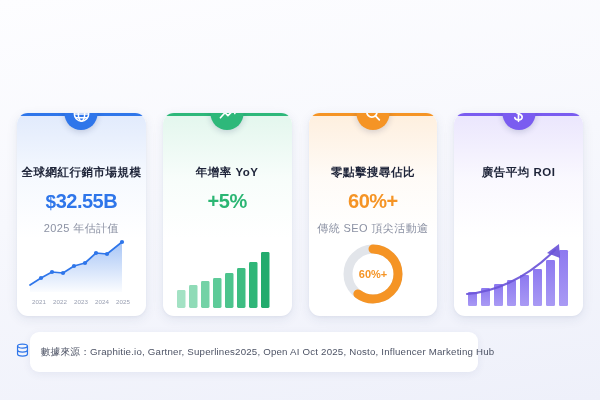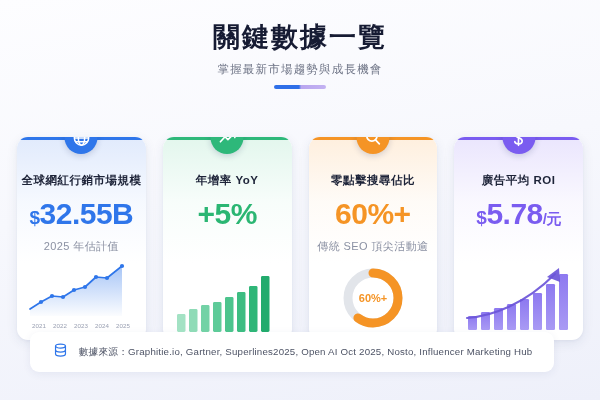--- a/index.html
+++ b/index.html
@@ -28,21 +28,21 @@
 
   
   .cards {
     position: absolute; top: 113px; left: 17px;
     width: 566px; display: flex; gap: 17px;
   }
   .card {
     position: relative; width: 129px; height: 203px;
     background: #ffffff; border-radius: 11px;
     box-shadow: 0 3px 12px rgba(40,55,110,.085), 0 1px 3px rgba(40,55,110,.05);
-    padding-top: 30px; text-align: center; overflow: hidden; margin-top: 24px;
+    padding-top: 46px; text-align: center; overflow: hidden;
   }
   .card .tint {
     position: absolute; inset: 0; border-radius: 11px; pointer-events: none;
   }
   .card .topline {
     position: absolute; top: 0; left: 0; right: 0; height: 2.5px;
     border-radius: 11px 11px 0 0;
   }
   .c-blue   .topline { background: #2f76ea; }
   .c-green  .topline { background: #2eb87a; }
@@ -68,58 +68,53 @@
   .card-title {
     position: relative; z-index: 3;
     font-size: 11.5px; font-weight: 700; color: #1d2338;
     letter-spacing: .5px; margin-top: 6px;
   }
   .card-value {
     position: relative; z-index: 3;
     margin-top: 11px; font-weight: 700; line-height: 1;
     letter-spacing: -.5px;
   }
-  .card-value .big { font-size: 30px; }
+  .card-value .big { font-size: 20px; }
   .card-value .sm  { font-size: 19px; }
   .card-value .unit{ font-size: 15px; font-weight: 700; }
   .v-blue   { color: #2f76ea; }
   .v-green  { color: #2bb673; }
   .v-orange { color: #f59425; }
   .v-purple { color: #7a5cf0; }
   .card-note {
     position: relative; z-index: 3;
     margin-top: 10px; font-size: 11px; color: #8b91a3; letter-spacing: .4px;
   }
   .viz {
     position: absolute; bottom: 8px; left: 0; right: 0;
     height: 72px; z-index: 3;
     display: flex; align-items: flex-end; justify-content: center;
   }
 
   
   .footer {
-    position: absolute; left: 30px; top: 332px; width: 524px; height: 40px;
+    position: absolute; left: 30px; top: 332px; width: 448px; height: 40px;
     background: #ffffff; border-radius: 9px;
     box-shadow: 0 2px 9px rgba(40,55,110,.07);
     display: flex; align-items: center; justify-content: center; gap: 10px;
   }
   .footer-text {
     font-size: 9.7px; color: #4d5365; letter-spacing: .2px; white-space: nowrap;
   }
 </style>
 </head>
 <body>
 
 <div class="page">
 
-  <div class="header">
-    <div class="title">關鍵數據一覽</div>
-    <div class="subtitle">掌握最新市場趨勢與成長機會</div>
-    <div class="divider"></div>
-  </div>
 
   <div class="cards">
 
     <div class="card c-blue">
       <div class="tint"></div>
       <div class="topline"></div>
       <div class="badge">
         <svg width="20" height="20" viewBox="0 0 24 24" fill="none" stroke="#ffffff" stroke-width="1.8">
           <circle cx="12" cy="12" r="8.6"></circle>
           <ellipse cx="12" cy="12" rx="3.8" ry="8.6"></ellipse>
@@ -219,23 +214,20 @@
     <div class="card c-purple">
       <div class="tint"></div>
       <div class="topline"></div>
       <div class="badge">
         <svg width="20" height="20" viewBox="0 0 24 24" fill="none" stroke="#ffffff" stroke-width="2" stroke-linecap="round" stroke-linejoin="round">
           <line x1="12" y1="3.2" x2="12" y2="20.8"></line>
           <path d="M16.2 7.2C16.2 5.6 14.3 4.8 12 4.8C9.7 4.8 8 5.9 8 7.8C8 12.6 16.4 10.6 16.4 15.6C16.4 17.7 14.4 19 12 19C9.5 19 7.6 18 7.6 16.2"></path>
         </svg>
       </div>
       <div class="card-title">廣告平均 ROI</div>
-      <div class="card-value v-purple">
-        <span class="sm">$</span><span class="big">5.78</span><span class="unit">/元</span>
-      </div>
       <div class="viz">
         <svg width="112" height="68" viewBox="0 0 112 68">
           <defs>
             <linearGradient id="pbar" x1="0" y1="0" x2="0" y2="1">
               <stop offset="0%" stop-color="#8d79f0"></stop>
               <stop offset="100%" stop-color="#a99af4"></stop>
             </linearGradient>
           </defs>
           <g fill="url(#pbar)">
             <rect x="5" y="52" width="9" height="14" rx="1.2"></rect>

